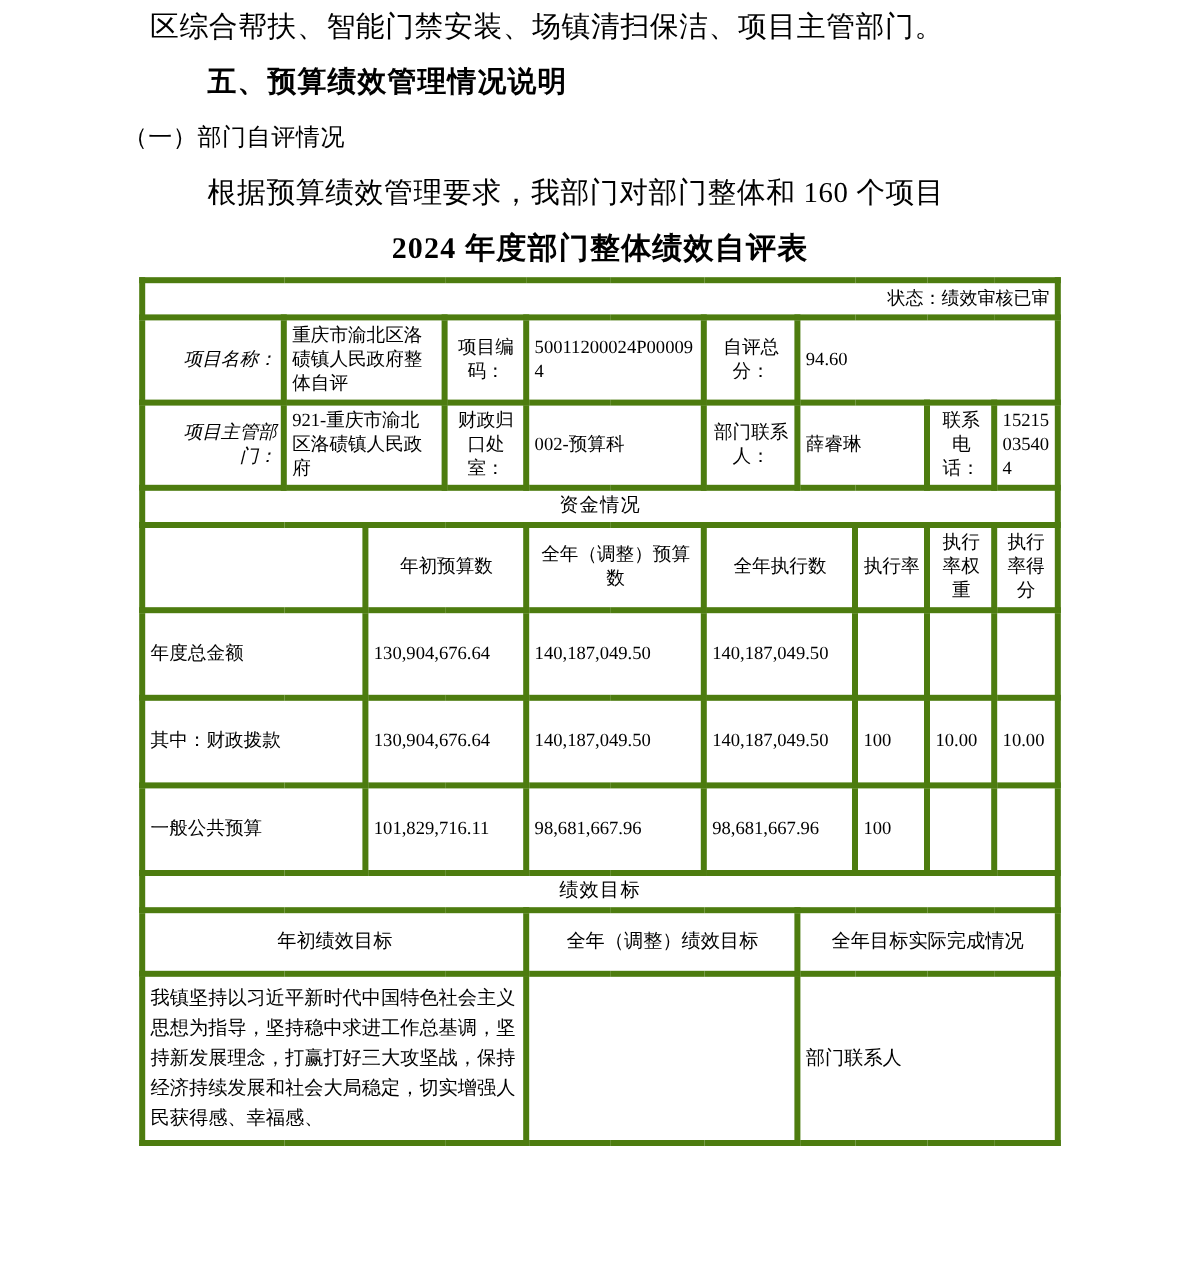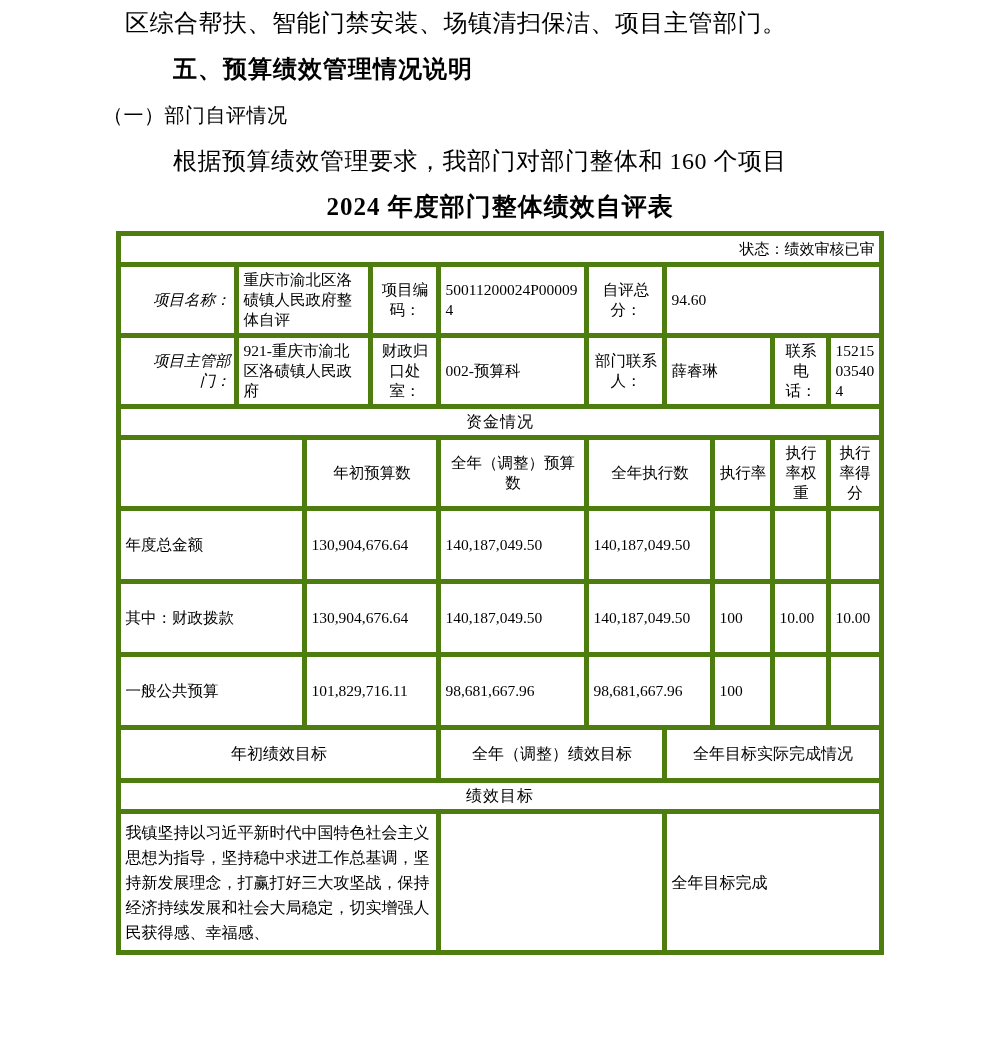--- a/index.html
+++ b/index.html
@@ -204,30 +204,30 @@
       <td class="lft cell-pad-l" colspan="2" style="height:62px">一般公共预算</td>
       <td class="num" colspan="2">101,829,716.11</td>
       <td class="num" colspan="2">98,681,667.96</td>
       <td class="num" colspan="2">98,681,667.96</td>
       <td class="num">100</td>
       <td class="num"></td>
       <td class="num"></td>
     </tr>
 
     <tr>
+      <td class="section-band" colspan="11">绩效目标</td>
+    </tr>
+
+    <tr>
       <td class="goal-head" colspan="4" style="height:42px">年初绩效目标</td>
       <td class="goal-head" colspan="3">全年（调整）绩效目标</td>
       <td class="goal-head" colspan="4">全年目标实际完成情况</td>
     </tr>
 
     <tr>
-      <td class="section-band" colspan="11">绩效目标</td>
-    </tr>
-
-    <tr>
       <td class="goal-text" colspan="4" style="height:130px">我镇坚持以习近平新时代中国特色社会主义思想为指导，坚持稳中求进工作总基调，坚持新发展理念，打赢打好三大攻坚战，保持经济持续发展和社会大局稳定，切实增强人民获得感、幸福感、</td>
       <td class="goal-text" colspan="3"></td>
-      <td class="goal-text" colspan="4">全年目标完成</td>
+      <td class="goal-text" colspan="4">部门联系人</td>
     </tr>
 
   </tbody>
     </table>
 </div>
 
 </body></html>

